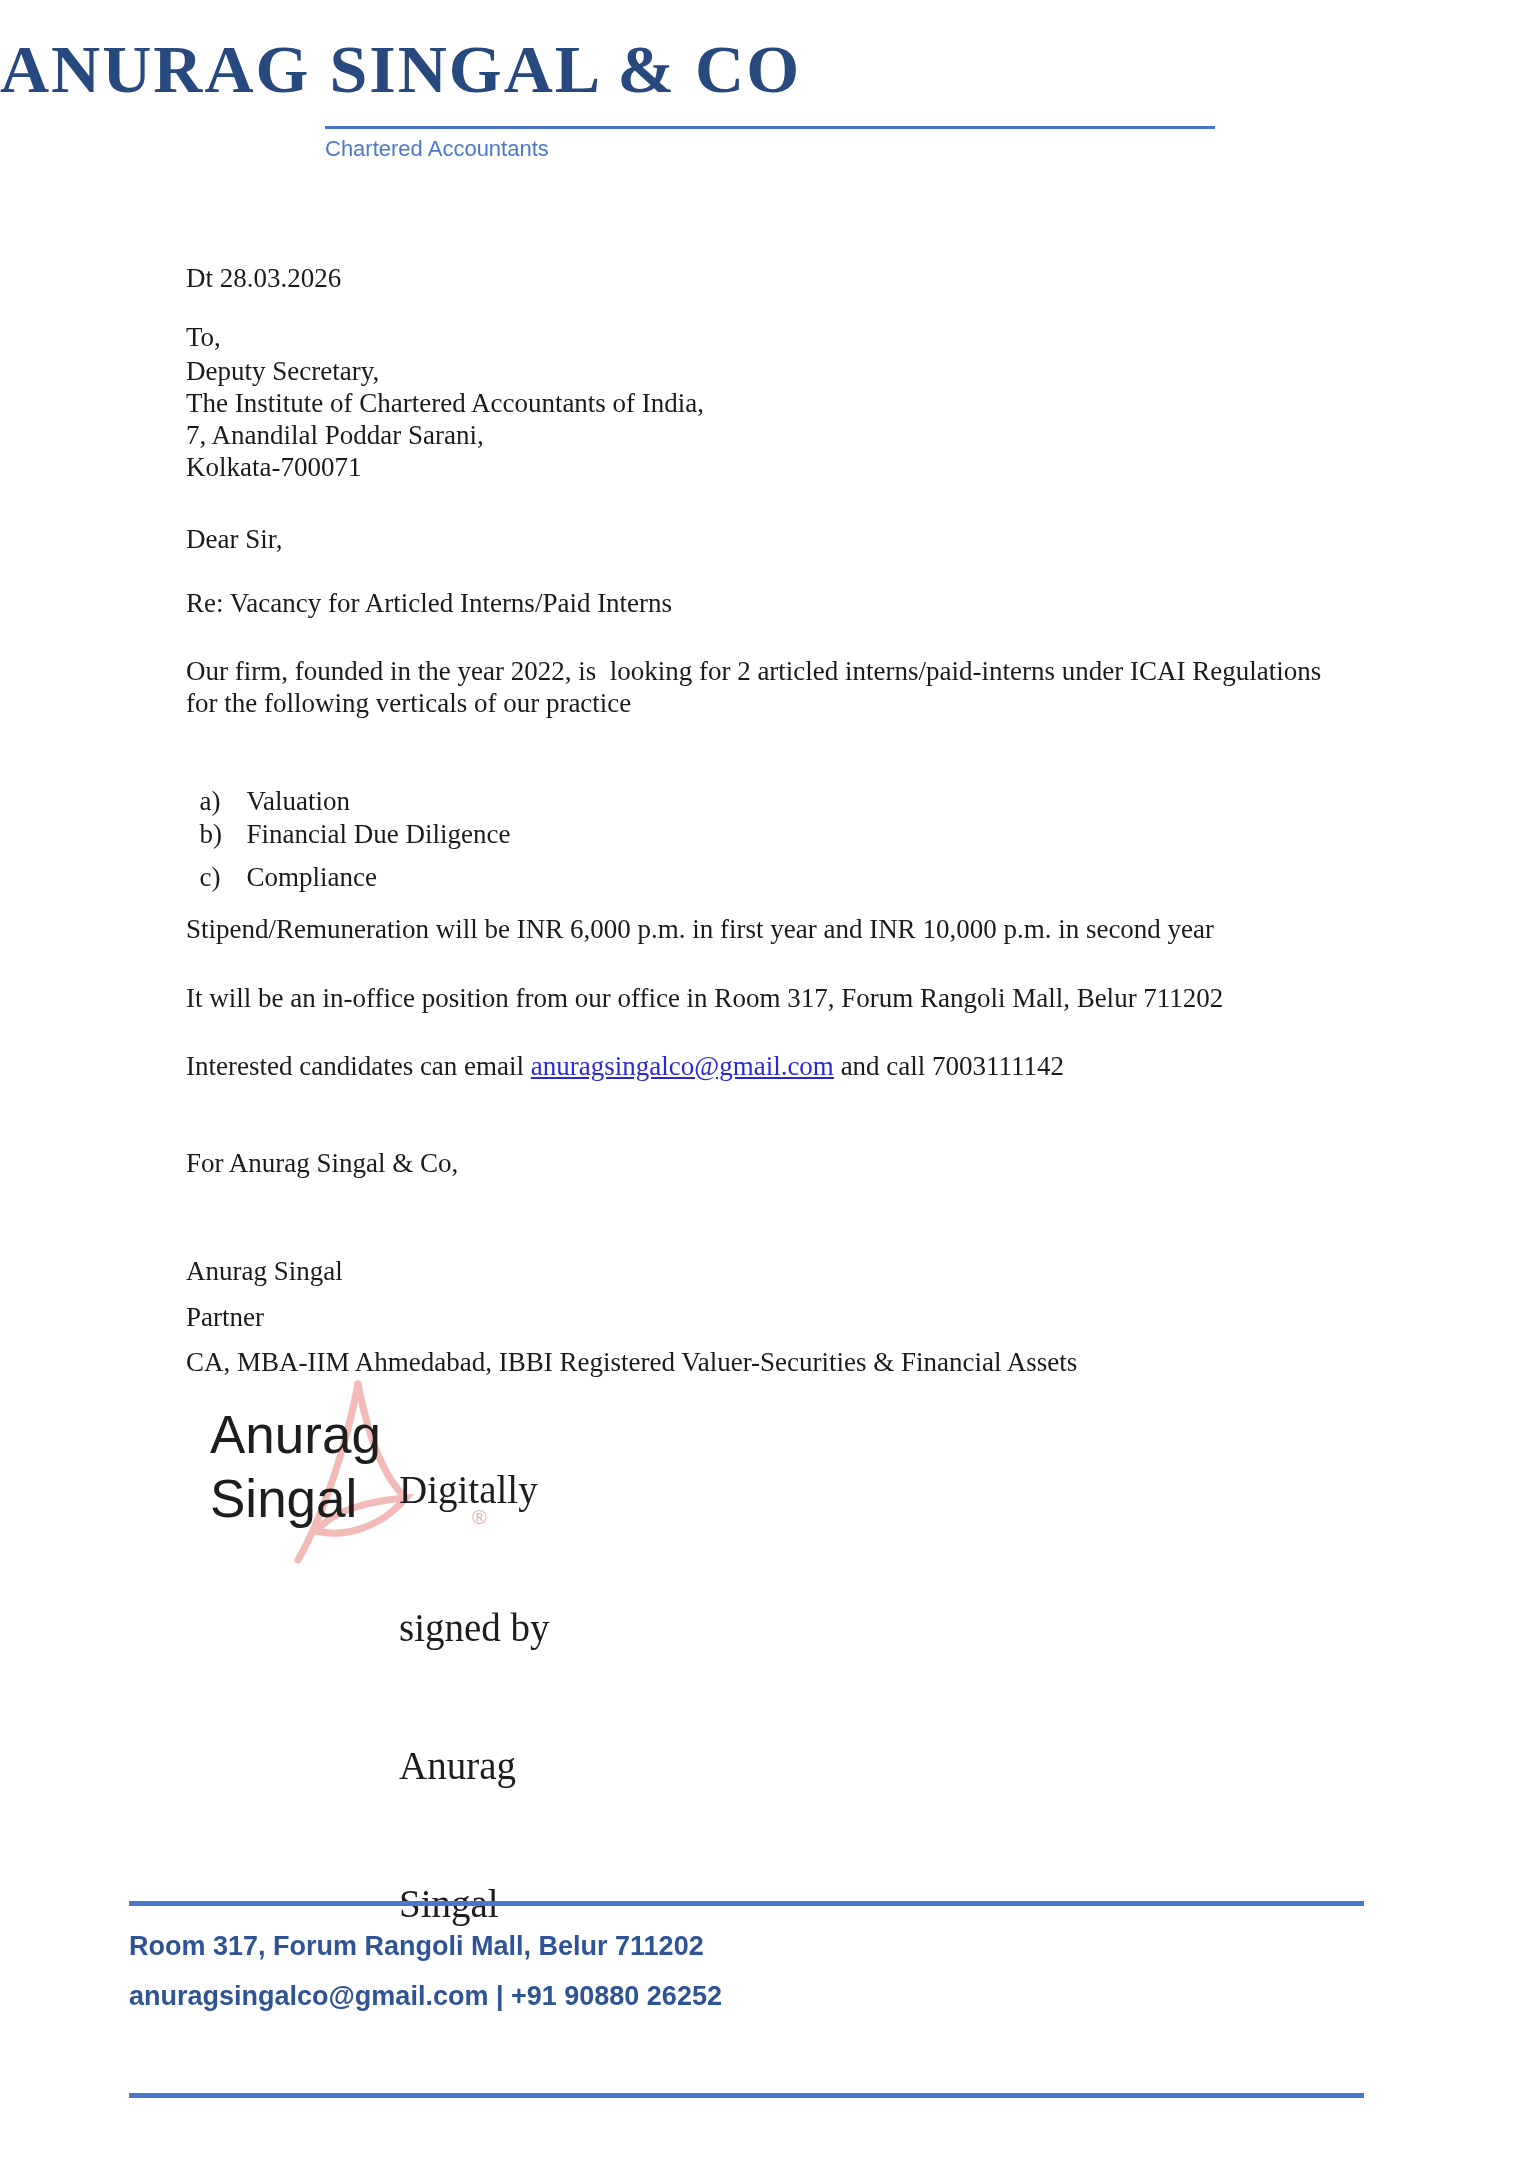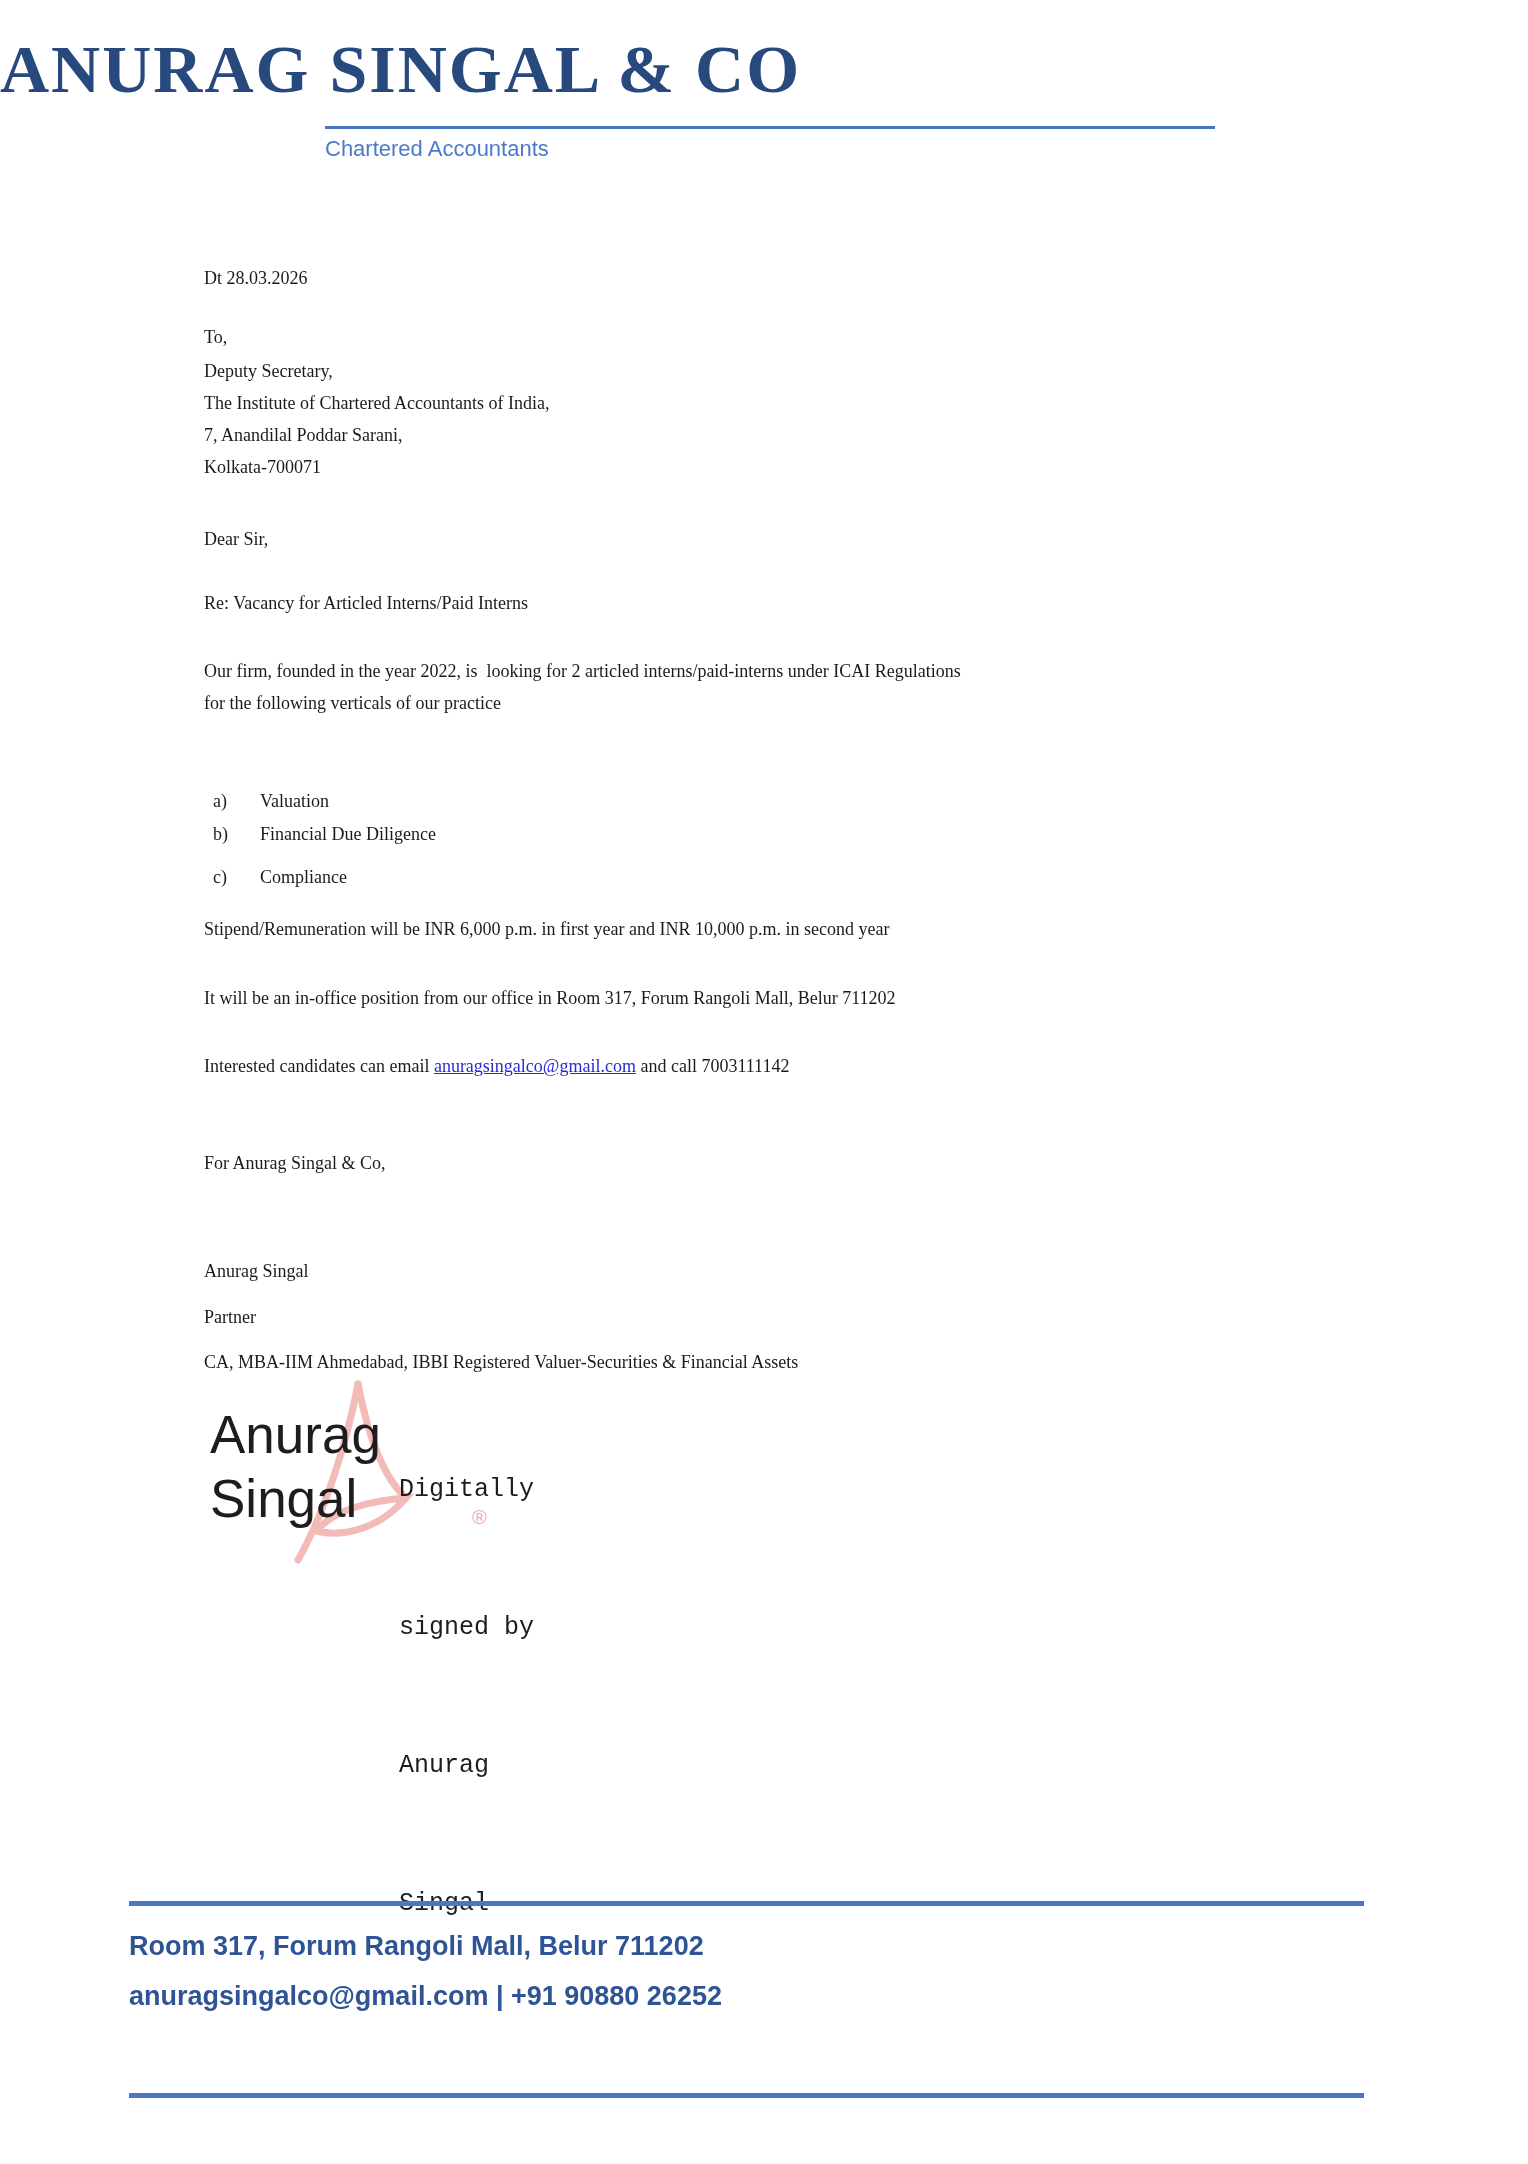--- a/index.html
+++ b/index.html
@@ -14,32 +14,32 @@
     font-family:"Liberation Serif",serif;font-weight:bold;font-size:68px;
     color:#27497d;letter-spacing:2px;white-space:pre;
   }
   .header-rule{top:126px;left:325px;width:890px;height:3px;background:#4673c6;}
   .tagline{
     top:136px;left:325px;width:890px;text-align:left;
     font-family:"Liberation Sans",sans-serif;font-size:22px;color:#4b79cb;
   }
   
   .body-line{
-    left:186px;font-size:18px;color:#1b1b1b;white-space:pre;line-height:33px;margin-left:18px;
+    left:186px;font-size:27px;color:#1b1b1b;white-space:pre;line-height:33px;
   }
   .list-marker{display:inline-block;width:47px;}
   .email-link{color:#2a2ad2;text-decoration:underline;cursor:pointer;}
   
   .sig-big{
     left:210px;font-family:"Liberation Sans",sans-serif;font-size:53px;
     color:#1d1d1d;white-space:pre;
   }
   .sig-stamp{
-    left:399px;top:1375px;font-family:Liberation Mono, monospace;
-    font-size:25px;line-height:46px;color:#1d1d1d;white-space:pre;
+    left:399px;top:1375px;font-family:Liberation Serif, serif;
+    font-size:39px;line-height:46px;color:#1d1d1d;white-space:pre;
   }
   .sig-reg{
     left:472px;top:1506px;font-family:"Liberation Sans",sans-serif;
     font-size:20px;color:#eaaca9;
   }
   .sig-logo{left:288px;top:1378px;}
   
   .footer-rule{left:129px;width:1235px;height:5px;background:#4a77c9;}
   .footer-line{
     left:129px;width:1235px;text-align:left;

